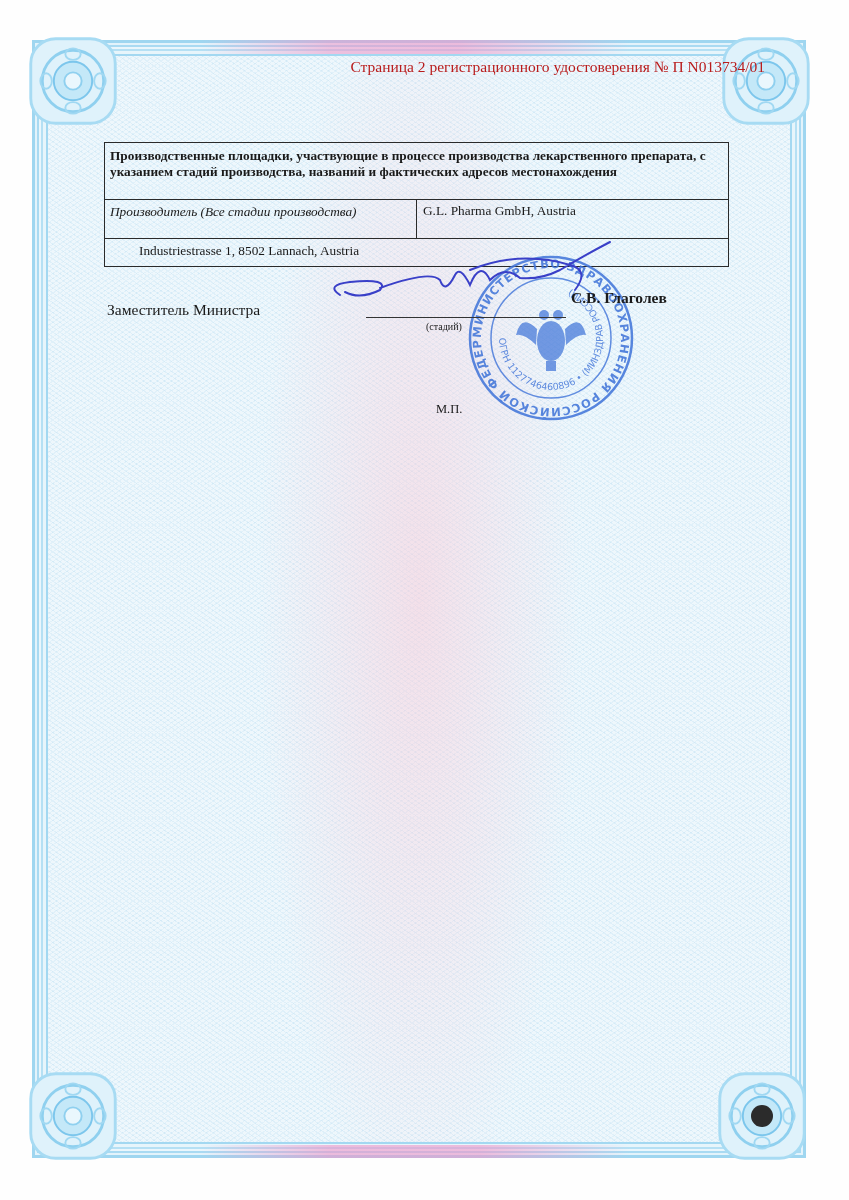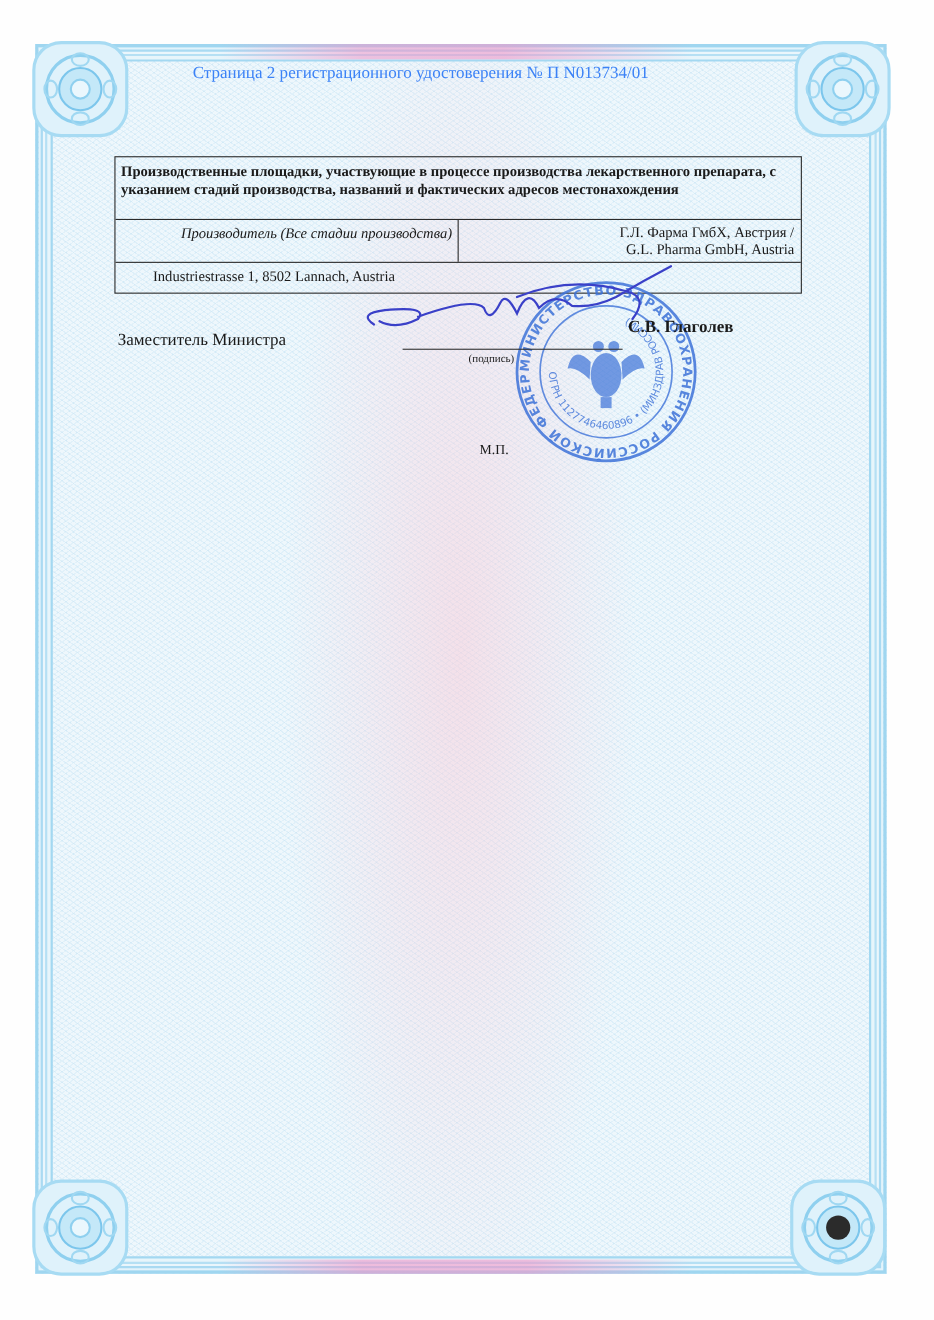--- a/index.html
+++ b/index.html
@@ -15,27 +15,27 @@
   .frame-border { position:absolute; left:32px; top:40px; width:774px; height:1118px; box-sizing:border-box;
                   border:3px solid #9fd6f0; box-shadow: inset 0 0 0 2px #e3f3fb, inset 0 0 0 4px #a9daf2, inset 0 0 0 6px #eaf6fc, inset 0 0 0 8px #b5e0f4, inset 0 0 0 11px #e7f5fb, inset 0 0 0 13px #a3d8f1; }
   .band-top { position:absolute; left:200px; top:40px; width:430px; height:14px;
               background:linear-gradient(90deg, rgba(240,150,200,0) 0%, rgba(240,150,200,0.55) 30%, rgba(240,150,200,0.6) 60%, rgba(240,150,200,0) 100%); }
   .band-bottom { position:absolute; left:200px; top:1145px; width:430px; height:13px;
               background:linear-gradient(90deg, rgba(240,150,200,0) 0%, rgba(240,150,200,0.6) 30%, rgba(240,150,200,0.6) 65%, rgba(240,150,200,0) 100%); }
   .rosette { position:absolute; width:96px; height:96px; }
   .rosette svg { width:100%; height:100%; }
   .hole { position:absolute; left:751px; top:1105px; width:22px; height:22px; border-radius:50%; background:#2b2b2b; }
 
-  .page-title { position:absolute; left:0; width:765px; top:58px; text-align:center; font-size:15.5px; color:#3b82f6; }
+  .page-title { position:absolute; left:0; width:765px; top:58px; text-align:right; font-size:15.5px; color:#b91c1c; }
 
   .table { position:absolute; left:104px; top:142px; width:625px; border:1.5px solid #2a2a2a; box-sizing:border-box; }
   .row { border-bottom:1.5px solid #2a2a2a; box-sizing:border-box; }
   .row:last-child { border-bottom:none; }
   .row.header { padding:5px 4px 3px 5px; font-weight:bold; font-size:13.3px; line-height:16px; height:57px; box-sizing:border-box; }
-  .row.split { display:flex; height:39px;text-align:right; }
+  .row.split { display:flex; height:39px; }
   .cell-left { width:312px; border-right:1.5px solid #2a2a2a; padding:4px 5px; font-style:italic; font-size:13.3px; box-sizing:border-box; }
   .cell-right { flex:1; padding:3px 6px; font-size:13.3px; line-height:16px; box-sizing:border-box; }
   .row.addr { height:27px; padding:4px 6px; font-size:13.3px; box-sizing:border-box;margin-left:28px; }
 
   .signer-title { position:absolute; left:107px; top:301px; font-weight:normal; font-size:15.5px; }
   .signer-name { position:absolute; left:571px; top:289px; font-weight:bold; font-size:15.5px; }
   .sign-line { position:absolute; left:366px; top:317px; width:200px; height:1px; background:#333; }
   .sign-caption { position:absolute; left:426px; top:321px; font-size:10px; }
   .mp { position:absolute; left:436px; top:365px; font-size:12.5px;margin-top:37px; }
   .stamp { position:absolute; left:466px; top:253px; width:170px; height:170px; }
@@ -108,21 +108,20 @@
   </div>
   <div class="hole"></div>
 
   <div class="page-title">Страница 2 регистрационного удостоверения № П N013734/01</div>
 
   <div class="table">
     <div class="row header">Производственные площадки, участвующие в процессе производства лекарственного препарата, с указанием стадий производства, названий и фактических адресов местонахождения</div>
     <div class="row split">
       <div class="cell-left">Производитель (Все стадии производства)</div>
       <div class="cell-right">
-        <div>Г.Л. Фарма ГмбХ, Австрия /</div>
         <div>G.L. Pharma GmbH, Austria</div>
       </div>
     </div>
     <div class="row addr">Industriestrasse 1, 8502 Lannach, Austria</div>
   </div>
 
   <div class="stamp">
     <svg viewBox="0 0 170 170">
       <defs>
         <path id="outerArc" d="M85,85 m-70,0 a70,70 0 1,1 140,0 a70,70 0 1,1 -140,0"></path>
@@ -144,16 +143,16 @@
   </div>
 
   <div class="signature">
     <svg viewBox="0 0 300 70">
       <path d="M20,55 Q5,45 30,42 Q70,38 60,50 Q40,60 25,52 M60,48 Q110,30 120,40 Q125,55 135,35 Q140,25 150,45 Q160,20 170,40 Q185,25 200,38 Q220,40 240,30 Q265,15 290,2 M150,30 Q200,10 250,25 Q270,30 255,50" fill="none" stroke="#3a40c8" stroke-width="2" stroke-linecap="round"></path>
     </svg>
   </div>
 
   <div class="signer-title">Заместитель Министра</div>
   <div class="sign-line"></div>
-  <div class="sign-caption">(подпись)</div>
+  <div class="sign-caption">(стадий)</div>
   <div class="signer-name">С.В. Глаголев</div>
   <div class="mp">М.П.</div>
 </div>
 
 </body></html>

